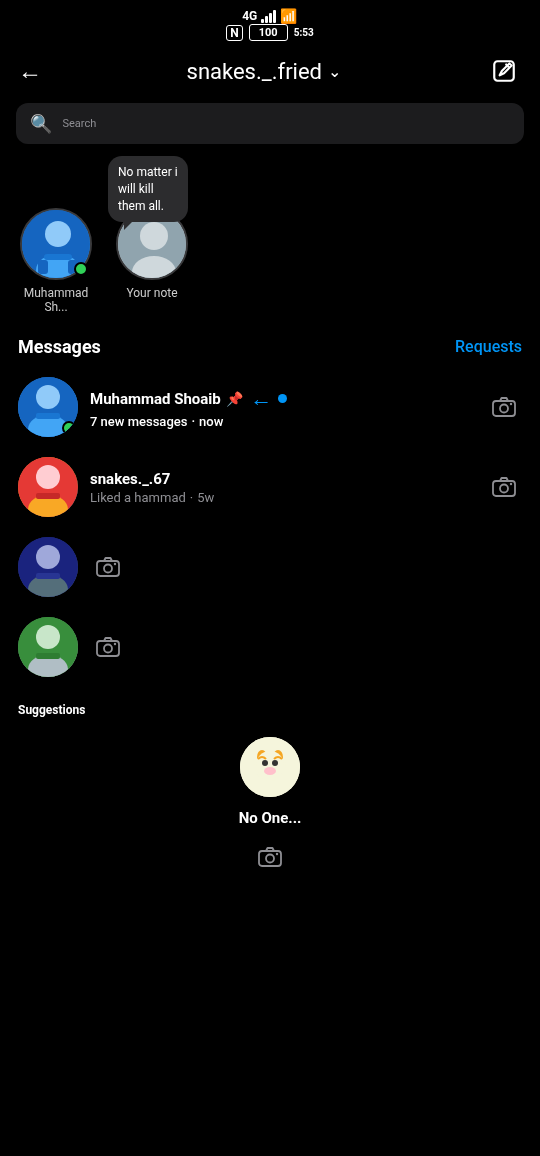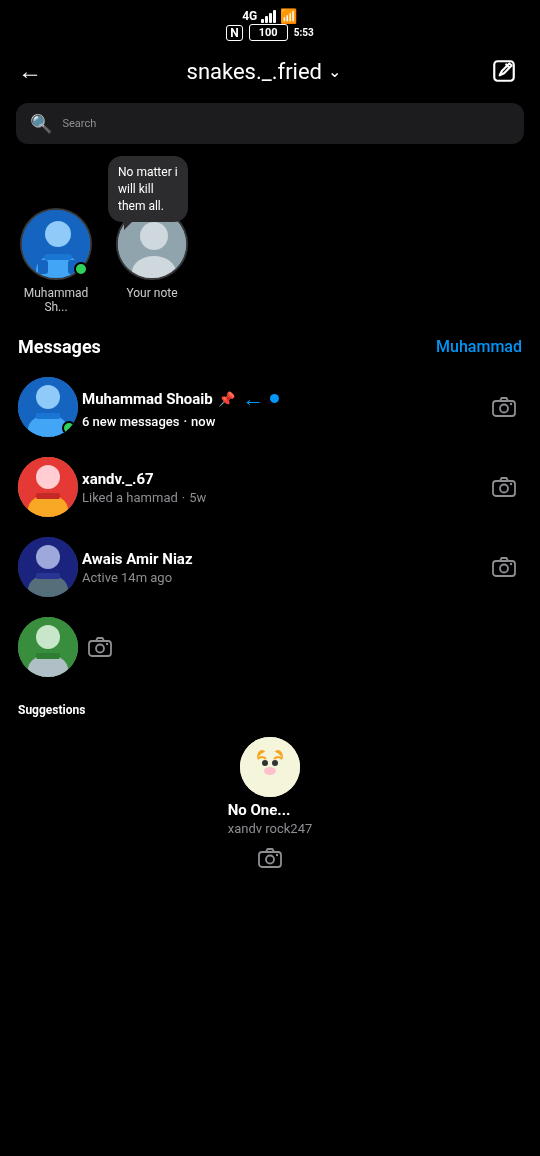--- a/index.html
+++ b/index.html
@@ -161,21 +161,21 @@
       font-weight: 500;
       cursor: pointer;
     }
 
     
     .message-list { padding: 0 10px; }
     .message-item {
       display: flex;
       align-items: center;
       padding: 10px 8px;
-      gap: 4px;
+      gap: 12px;
       cursor: pointer;
       border-radius: 10px;
       position: relative;
     }
     .msg-avatar {
       width: 60px; height: 60px;
       border-radius: 50%;
       overflow: hidden;
       flex-shrink: 0;
       background: #3a3a3c;
@@ -319,21 +319,21 @@
           <ellipse cx="36" cy="62" rx="22" ry="16" fill="#cfd8dc"></ellipse>
         </svg>
       </div>
     </div>
     <span class="note-label">Your note</span>
   </div>
 </div>
 
 <div class="section-header">
   <span class="section-title">Messages</span>
-  <span class="requests-link">Muhammad</span>
+  <span class="requests-link">Requests</span>
 </div>
 
 <div class="message-list">
 
   <div class="message-item">
     <div class="msg-avatar av-shoaib">
       <svg viewBox="0 0 60 60" width="60" height="60">
         <rect width="60" height="60" fill="#1565c0"></rect>
         <circle cx="30" cy="20" r="12" fill="#90caf9"></circle>
         <ellipse cx="30" cy="52" rx="20" ry="14" fill="#42a5f5"></ellipse>
@@ -342,21 +342,21 @@
       <div class="msg-online-dot"></div>
     </div>
     <div class="msg-info">
       <div class="msg-name">
         <span>Muhammad Shoaib</span>
         <span class="pin-icon">📌</span>
         <span class="arrow-icon">←</span>
         <span style="width:9px;height:9px;background:#0095f6;border-radius:50%;display:inline-block;"></span>
       </div>
       <div class="msg-sub unread">
-        <span>6 new messages</span>
+        <span>7 new messages</span>
         <span> · </span>
         <span>now</span>
       </div>
     </div>
     <div class="camera-btn">
       <svg width="26" height="26" viewBox="0 0 26 26" fill="none">
         <rect x="2" y="7" width="22" height="15" rx="3" stroke="#8e8e93" stroke-width="1.8"></rect>
         <circle cx="13" cy="14.5" r="4" stroke="#8e8e93" stroke-width="1.8"></circle>
         <path d="M9 7l1.5-3h5L17 7" stroke="#8e8e93" stroke-width="1.8" stroke-linejoin="round"></path>
         <circle cx="20" cy="10" r="1.2" fill="#8e8e93"></circle>
@@ -368,21 +368,21 @@
     <div class="msg-avatar av-hammad">
       <svg viewBox="0 0 60 60" width="60" height="60">
         <rect width="60" height="60" fill="#e53935"></rect>
         <circle cx="30" cy="20" r="12" fill="#ffcdd2"></circle>
         <ellipse cx="30" cy="52" rx="20" ry="14" fill="#f9a825"></ellipse>
         <rect x="18" y="36" width="24" height="6" rx="2" fill="#c62828"></rect>
       </svg>
     </div>
     <div class="msg-info">
       <div class="msg-name">
-        <span>xandv._.67</span>
+        <span>snakes._.67</span>
       </div>
       <div class="msg-sub">
         <span>Liked a hammad</span>
         <span> · </span>
         <span>5w</span>
       </div>
     </div>
     <div class="camera-btn">
       <svg width="26" height="26" viewBox="0 0 26 26" fill="none">
         <rect x="2" y="7" width="22" height="15" rx="3" stroke="#8e8e93" stroke-width="1.8"></rect>
@@ -395,28 +395,20 @@
 
   <div class="message-item">
     <div class="msg-avatar av-awais">
       <svg viewBox="0 0 60 60" width="60" height="60">
         <rect width="60" height="60" fill="#1a237e"></rect>
         <circle cx="30" cy="20" r="12" fill="#9fa8da"></circle>
         <ellipse cx="30" cy="52" rx="20" ry="14" fill="#546e7a"></ellipse>
         <rect x="18" y="36" width="24" height="6" rx="2" fill="#283593"></rect>
       </svg>
     </div>
-    <div class="msg-info">
-      <div class="msg-name">
-        <span>Awais Amir Niaz</span>
-      </div>
-      <div class="msg-sub">
-        <span>Active 14m ago</span>
-      </div>
-    </div>
     <div class="camera-btn">
       <svg width="26" height="26" viewBox="0 0 26 26" fill="none">
         <rect x="2" y="7" width="22" height="15" rx="3" stroke="#8e8e93" stroke-width="1.8"></rect>
         <circle cx="13" cy="14.5" r="4" stroke="#8e8e93" stroke-width="1.8"></circle>
         <path d="M9 7l1.5-3h5L17 7" stroke="#8e8e93" stroke-width="1.8" stroke-linejoin="round"></path>
         <circle cx="20" cy="10" r="1.2" fill="#8e8e93"></circle>
       </svg>
     </div>
   </div>
 
@@ -457,23 +449,20 @@
         <ellipse cx="30" cy="34" rx="6" ry="4" fill="#ffc0cb"></ellipse>
 
         <path d="M18 22 Q22 18 26 22" stroke="#f5a623" stroke-width="2" fill="none"></path>
         <path d="M42 22 Q38 18 34 22" stroke="#f5a623" stroke-width="2" fill="none"></path>
       </svg>
     </div>
     <div class="msg-info">
       <div class="msg-name">
         <span>No One...</span>
       </div>
-      <div class="msg-sub">
-        <span>xandv rock247</span>
-      </div>
     </div>
     <div class="camera-btn">
       <svg width="26" height="26" viewBox="0 0 26 26" fill="none">
         <rect x="2" y="7" width="22" height="15" rx="3" stroke="#8e8e93" stroke-width="1.8"></rect>
         <circle cx="13" cy="14.5" r="4" stroke="#8e8e93" stroke-width="1.8"></circle>
         <path d="M9 7l1.5-3h5L17 7" stroke="#8e8e93" stroke-width="1.8" stroke-linejoin="round"></path>
         <circle cx="20" cy="10" r="1.2" fill="#8e8e93"></circle>
       </svg>
     </div>
   </div>

